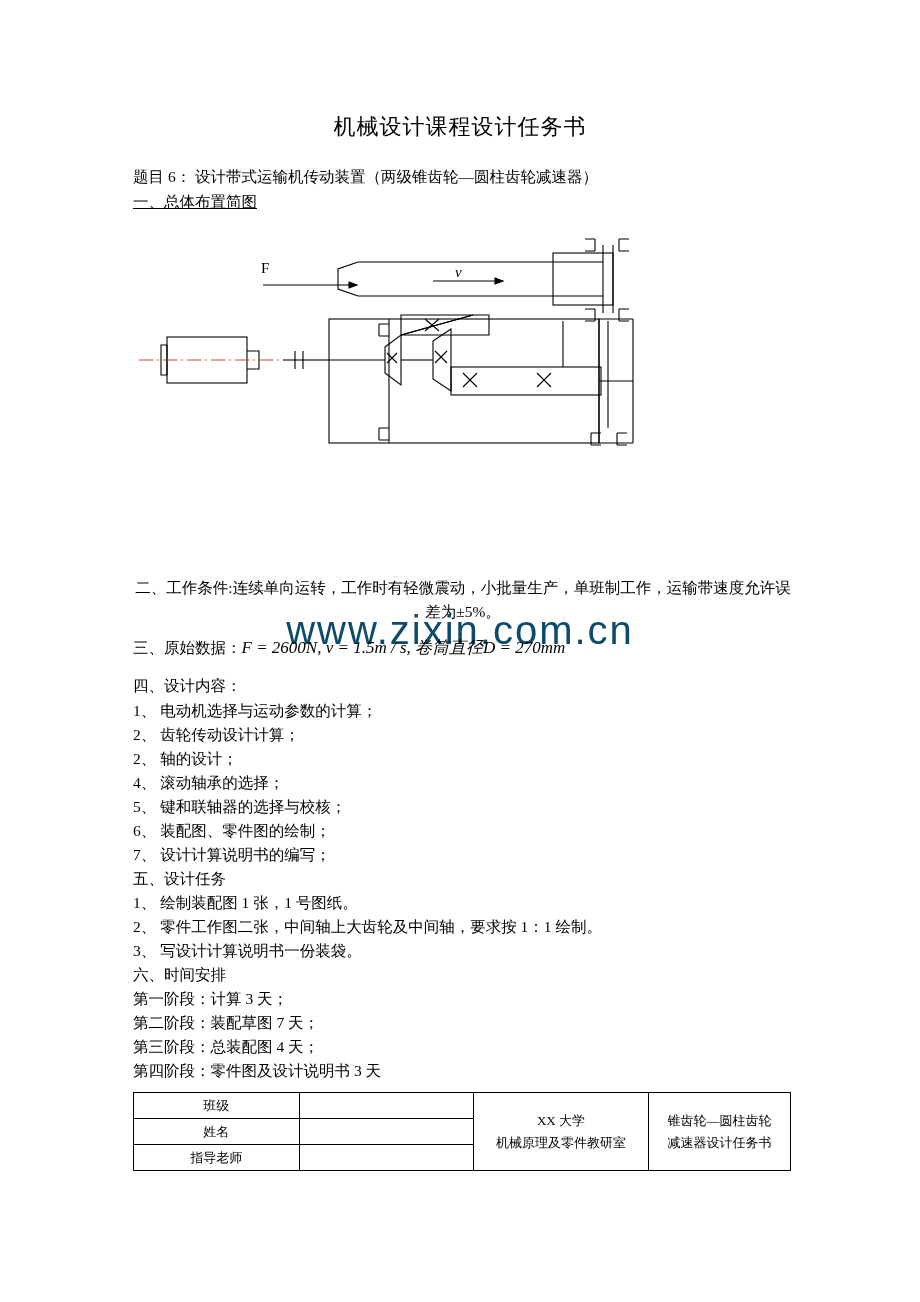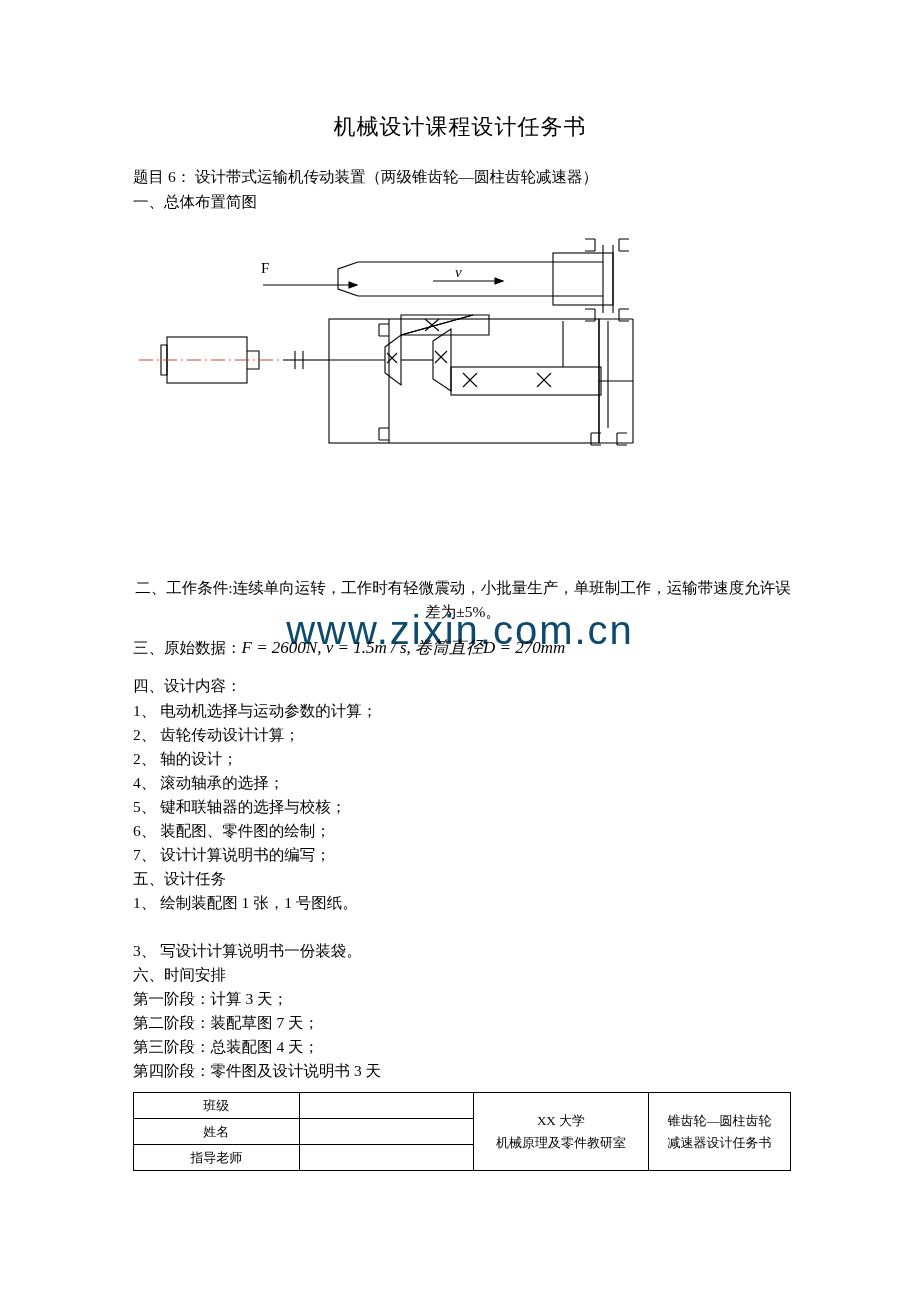--- a/index.html
+++ b/index.html
@@ -93,21 +93,21 @@
 
 <div class="page">
 
   <div class="watermark">www.zixin.com.cn</div>
 
   <div class="content">
 
     <h1 class="doc-title">机械设计课程设计任务书</h1>
 
     <div class="body-text" style="top:157px;">题目 6： 设计带式运输机传动装置（两级锥齿轮—圆柱齿轮减速器）</div>
-    <div class="body-text" style="top:182px;">一、总体布置简图</div>
+    <div class="body-text" style="top:182px;text-decoration:underline;">一、总体布置简图</div>
 
     <div class="diagram">
       <svg width="660" height="340" viewBox="0 0 660 340" xmlns="http://www.w3.org/2000/svg" style="display:block;">
         <g stroke="#000000" fill="none" stroke-width="1.1">
 
           <path d="M 225 39 L 470 39"></path>
 
           <path d="M 225 73 L 470 73"></path>
 
           <path d="M 225 39 L 205 46 L 205 66 L 225 73"></path>
@@ -198,20 +198,21 @@
     <div class="body-text" style="top:691px;">1、 电动机选择与运动参数的计算；</div>
     <div class="body-text" style="top:715px;">2、 齿轮传动设计计算；</div>
     <div class="body-text" style="top:739px;">2、 轴的设计；</div>
     <div class="body-text" style="top:763px;">4、 滚动轴承的选择；</div>
     <div class="body-text" style="top:787px;">5、 键和联轴器的选择与校核；</div>
     <div class="body-text" style="top:811px;">6、 装配图、零件图的绘制；</div>
     <div class="body-text" style="top:835px;">7、 设计计算说明书的编写；</div>
 
     <div class="body-text" style="top:859px;">五、设计任务</div>
     <div class="body-text" style="top:883px;">1、 绘制装配图 1 张，1 号图纸。</div>
+    <div class="body-text" style="top:907px;">2、 零件工作图二张，中间轴上大齿轮及中间轴，要求按 1：1 绘制。</div>
     <div class="body-text" style="top:931px;">3、 写设计计算说明书一份装袋。</div>
 
     <div class="body-text" style="top:955px;">六、时间安排</div>
     <div class="body-text" style="top:979px;">第一阶段：计算 3 天；</div>
     <div class="body-text" style="top:1003px;">第二阶段：装配草图 7 天；</div>
     <div class="body-text" style="top:1027px;">第三阶段：总装配图 4 天；</div>
     <div class="body-text" style="top:1051px;">第四阶段：零件图及设计说明书 3 天</div>
 
     <table class="footer-table">
       <tbody>

